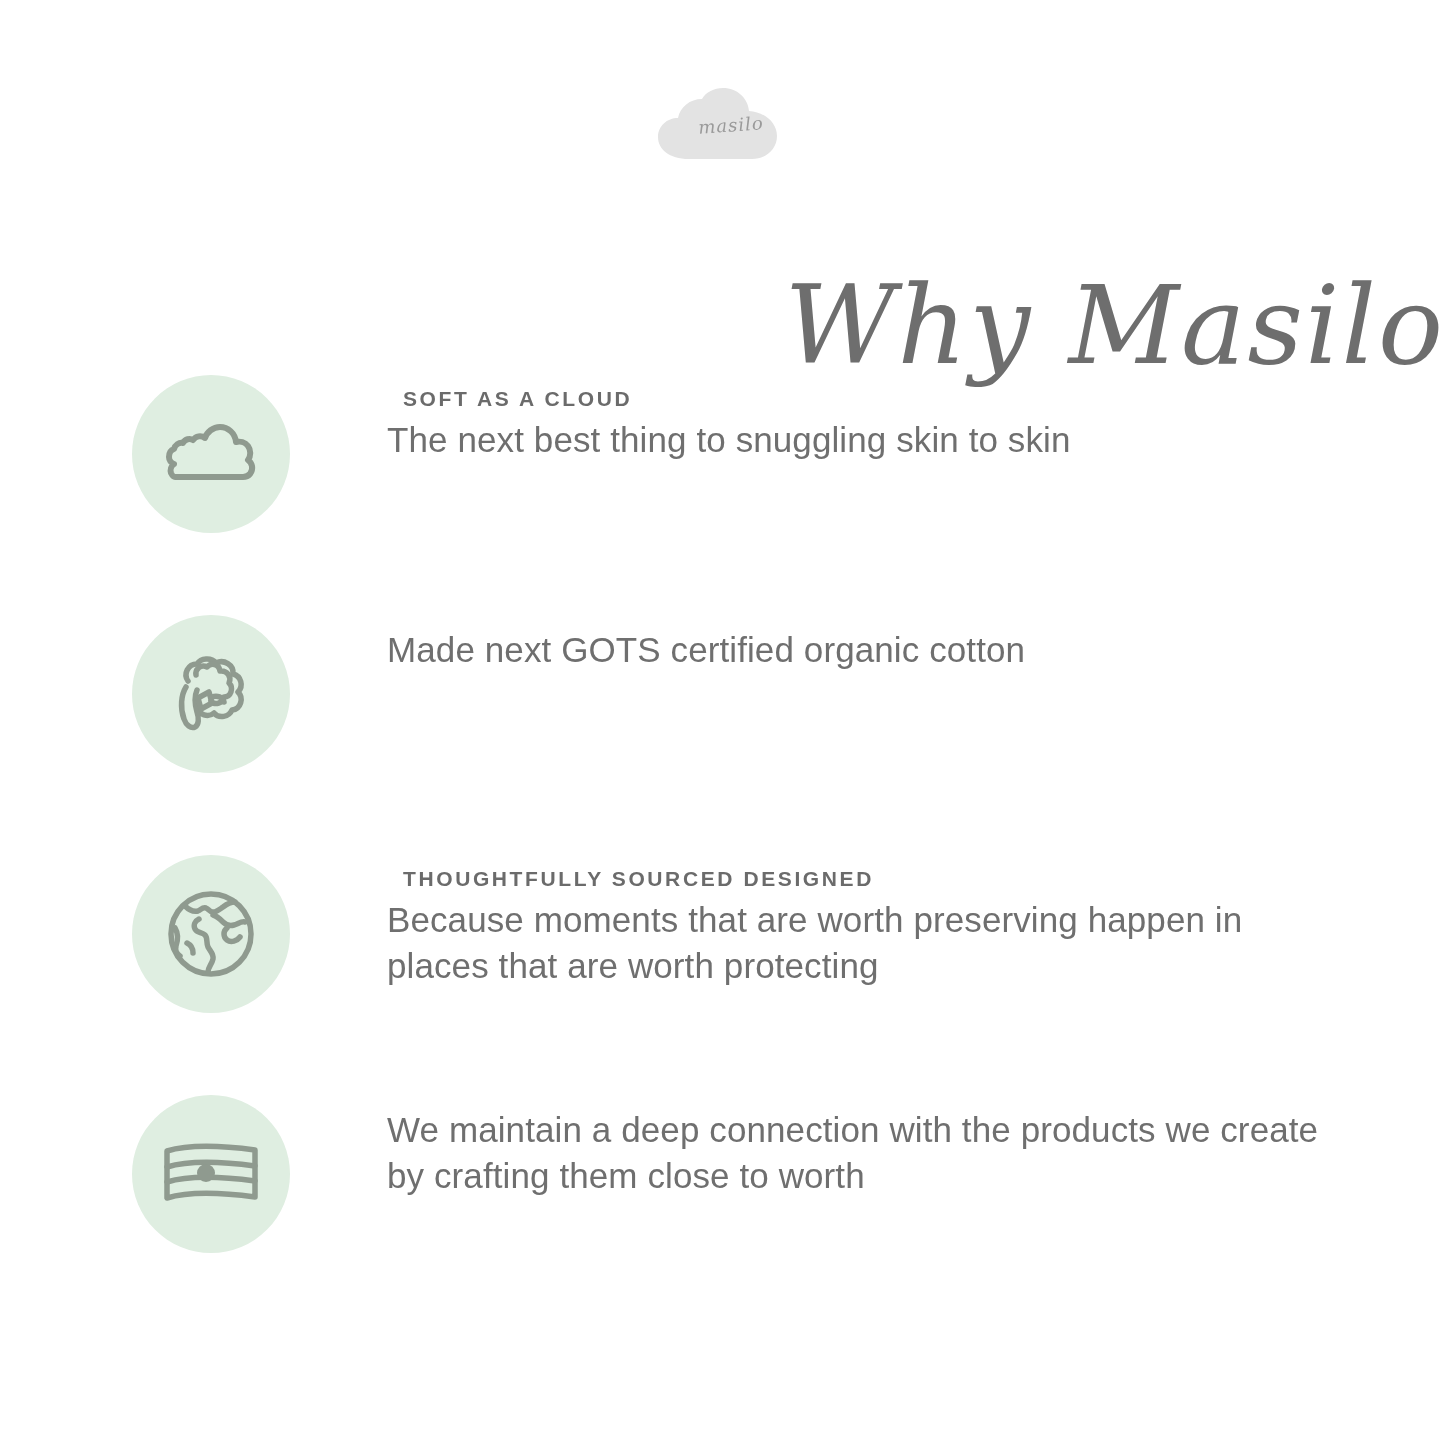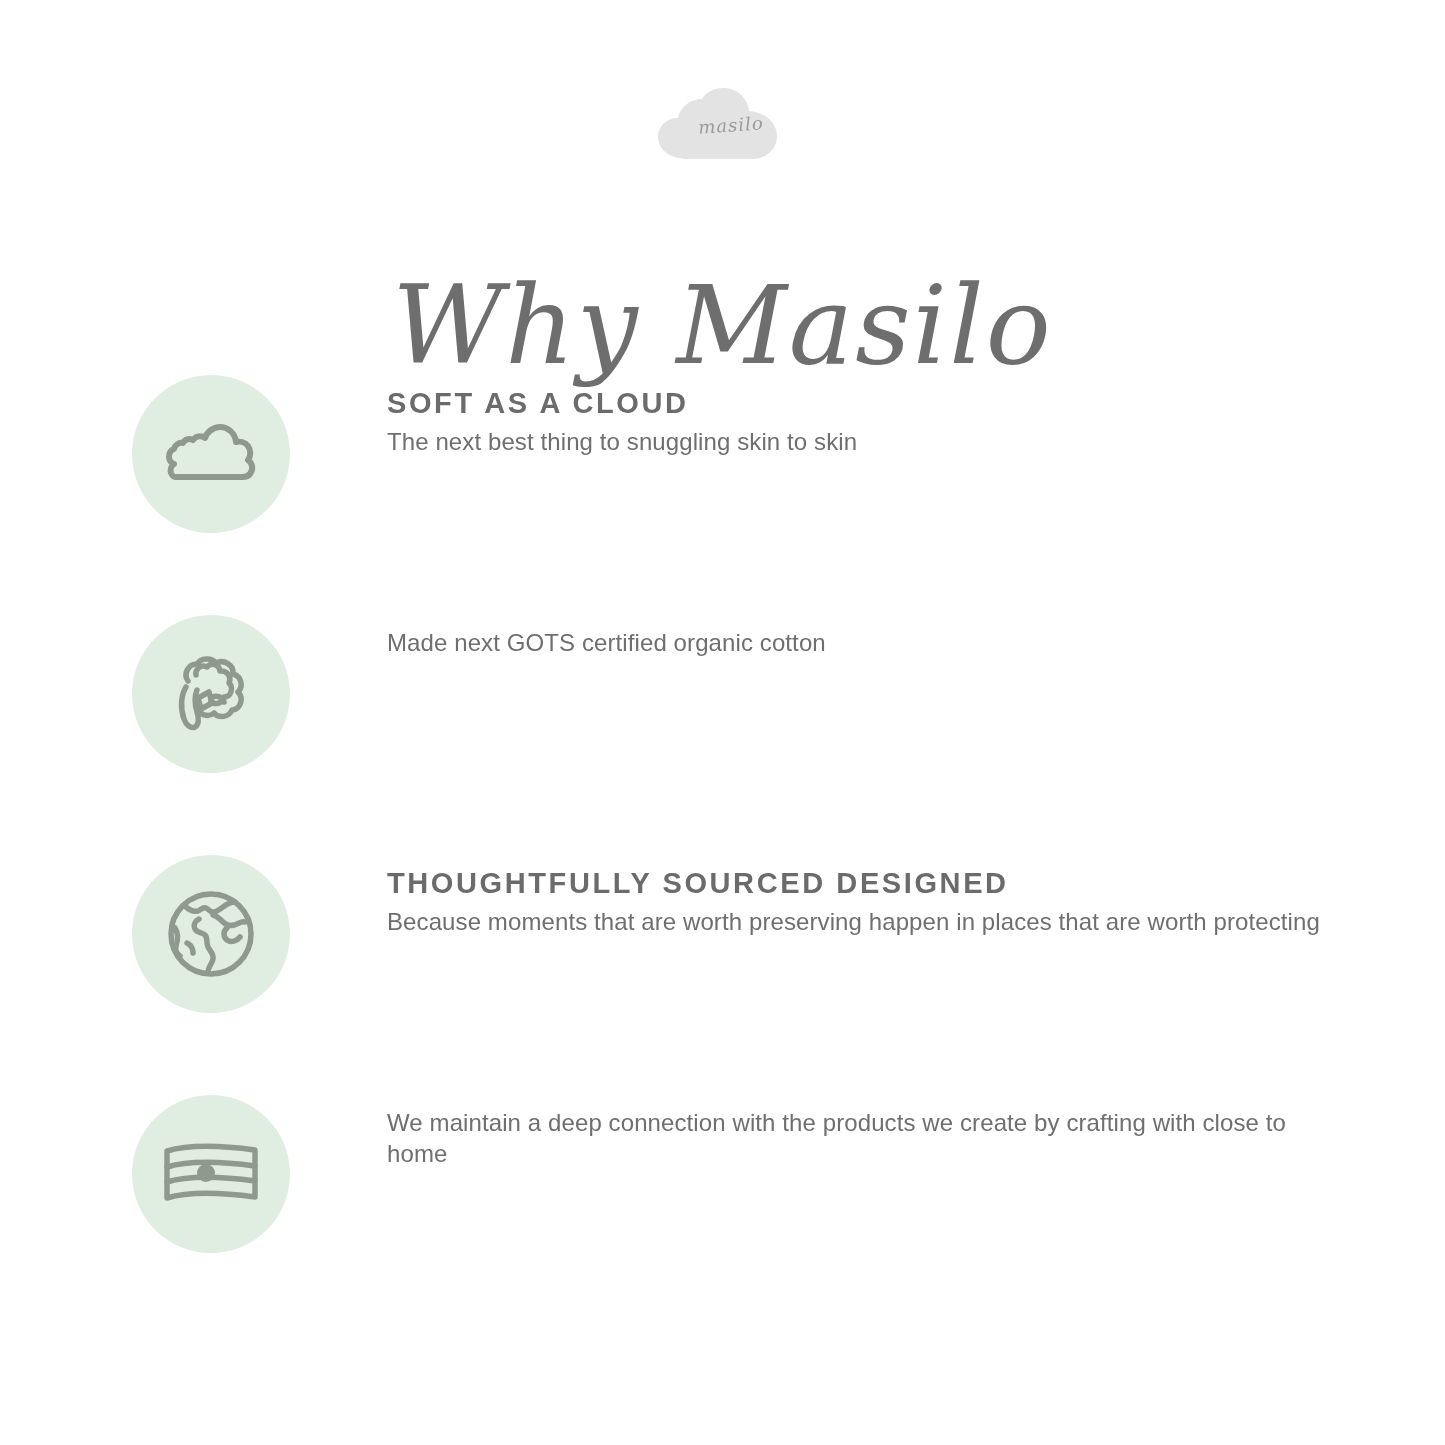--- a/index.html
+++ b/index.html
@@ -50,21 +50,21 @@
     color: #9a9a9a;
     transform: rotate(-4deg);
   }
 
   
   .title {
     position: absolute;
     top: 196px;
     left: 0;
     width: 1445px;
-    text-align: center;
+    text-align: right;
     font-family: "DejaVu Serif", serif;
     font-style: italic;
     font-weight: 400;
     font-size: 108px;
     line-height: 1.08;
     color: #6e6e6e;
     letter-spacing: 2px;
   }
 
   
@@ -95,30 +95,30 @@
   }
   .feature-text {
     position: absolute;
     left: 255px;
     top: 12px;
     width: 940px;
   }
   .feature-title {
     font-family: "Liberation Sans", sans-serif;
     font-weight: bold;
-    font-size: 29px;
+    font-size: 21px;
     letter-spacing: 2.6px;
     color: #6b6b6b;
-    margin: 0 0 6px 0;
+    margin: 0 0 6px 16px;
     white-space: nowrap;
   }
   .feature-desc {
     font-family: "Liberation Sans", sans-serif;
     font-weight: 300;
-    font-size: 24px;
+    font-size: 35px;
     line-height: 1.3;
     color: #6f6f6f;
     margin: 0;
     letter-spacing: 0.1px;
   }
 </style>
 </head>
 <body>
 
 <div class="logo-wrap">
@@ -198,17 +198,17 @@
   <div class="feature-row">
     <div class="icon-badge">
       <svg width="100" height="70" viewBox="0 0 100 70" fill="none" stroke="#8f9a8f" stroke-width="5.5" stroke-linecap="round" stroke-linejoin="round">
         <path d="M6 12 C26 6 56 6 94 11 L94 58 C56 53 26 53 6 59 Z"></path>
         <path d="M6 28 C26 22 56 22 94 27"></path>
         <path d="M6 43 C26 37 56 37 94 42"></path>
         <circle cx="45" cy="34" r="9" fill="#8f9a8f" stroke="none"></circle>
       </svg>
     </div>
     <div class="feature-text">
-      <p class="feature-desc">We maintain a deep connection with the products we create by crafting with close to home</p>
+      <p class="feature-desc">We maintain a deep connection with the products we create by crafting them close to worth</p>
     </div>
   </div>
 
 </div>
 
 </body></html>

